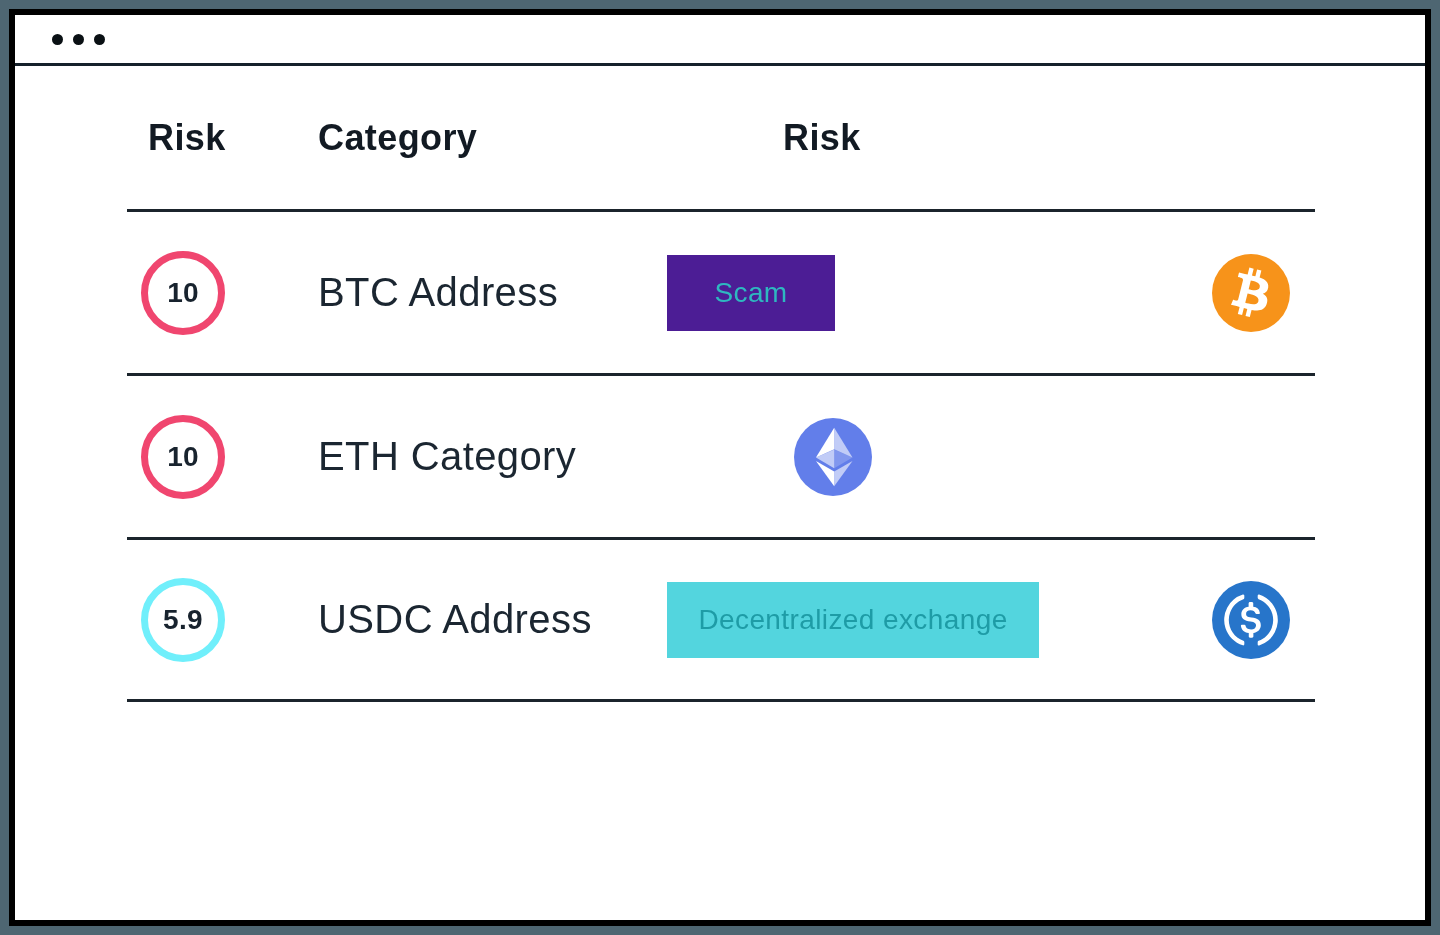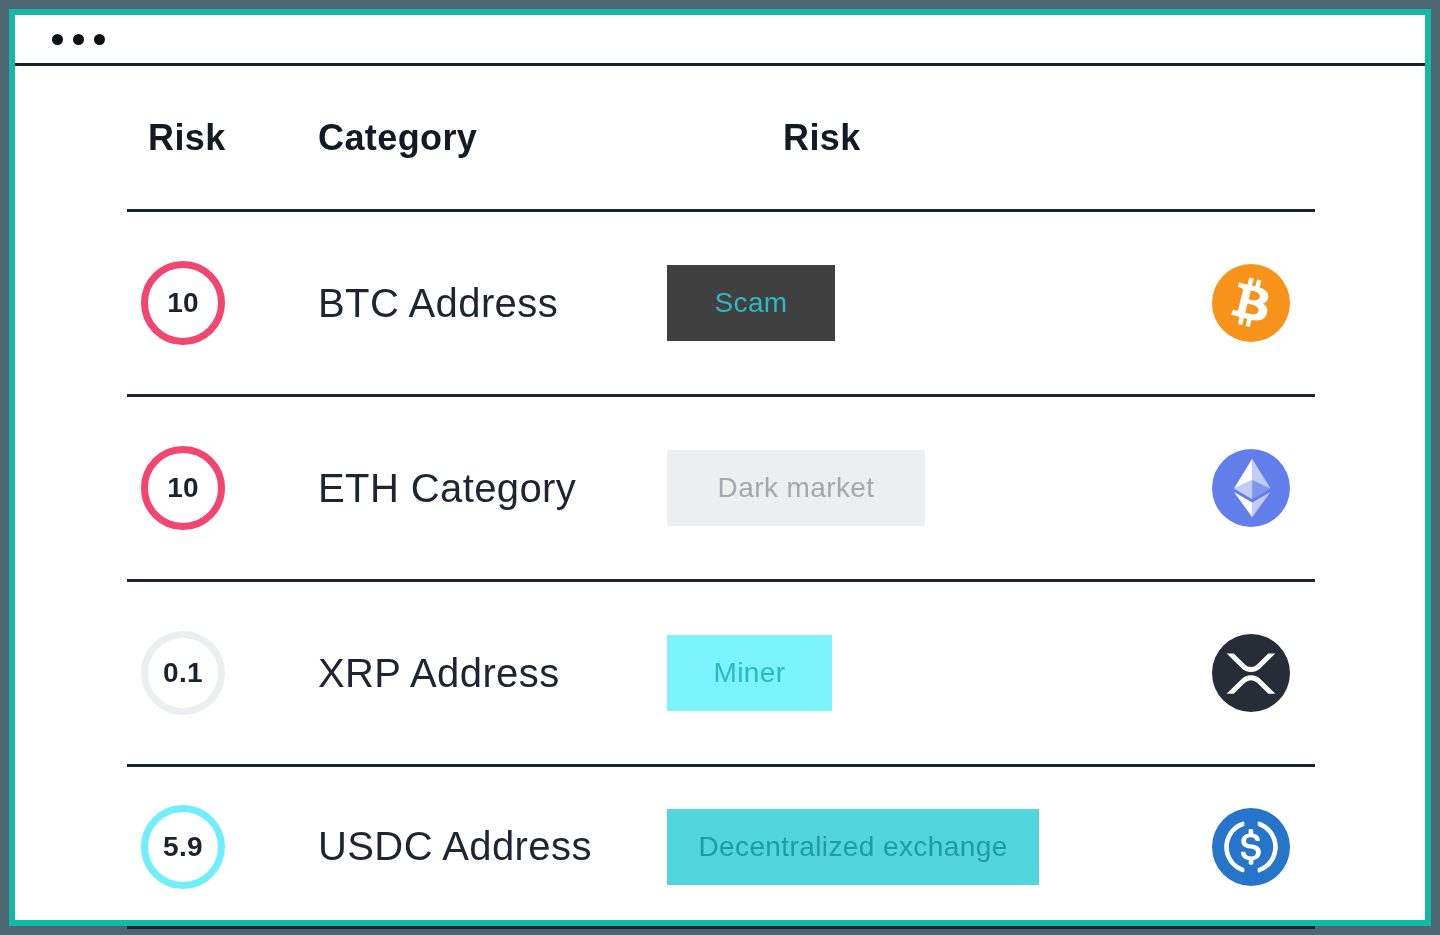--- a/index.html
+++ b/index.html
@@ -1,36 +1,36 @@
 <!DOCTYPE html>
 <html><head>
 <meta charset="utf-8">
 <style>
   * { margin:0; padding:0; box-sizing:border-box; }
   html,body { width:1440px; height:935px; overflow:hidden; }
   body { background:#4E6672; font-family:"Liberation Sans","DejaVu Sans",sans-serif; position:relative; }
 
   .window { position:absolute; left:9px; top:9px; right:9px; bottom:9px;
-            border:6px solid #14b8a6; background:#ffffff; }
+            border:6px solid #000000; background:#ffffff; }
 
   .titlebar { height:51px; border-bottom:3px solid #16212B;
               display:flex; align-items:center; padding-left:37px; }
   .dots { display:flex; gap:10px; cursor:pointer; }
   .dot { width:11px; height:11px; border-radius:50%; background:#0A1014; }
 
   .table-wrap { margin-left:112px; width:1188px; }
 
   .grid-cols { display:grid; grid-template-columns:191px 349px 418px 1fr; align-items:center; }
 
   .header-row { height:146px; border-bottom:3px solid #1B242C; }
   .th { font-size:36px; font-weight:700; color:#121A23; letter-spacing:0.4px; }
   .th-risk { padding-left:21px; }
   .th-asset { margin-left:116px; }
 
-  .row { height:185px; border-bottom:3px solid #1B242C; }
+  .row { height:164px; border-bottom:3px solid #1B242C; }
   .row:last-child { height:162px; }
 
   .cell-risk { padding-left:14px; }
   .risk-circle { width:84px; height:84px; border:7px solid #F0466F; border-radius:50%;
                  display:flex; align-items:center; justify-content:center; background:#fff; }
   .risk-num { font-size:28px; font-weight:600; color:#18232E; letter-spacing:0.3px; }
 
   .address-text { font-size:40px; color:#1B2631; letter-spacing:0.4px; }
 
   .category-badge { display:inline-flex; height:76px; align-items:center; justify-content:center;
@@ -62,82 +62,58 @@
   <div class="grid-cols row">
     <div class="cell-risk">
       <div class="risk-circle" style="border-color: rgb(240, 70, 111);">
         <span class="risk-num">10</span>
       </div>
     </div>
     <div>
       <span class="address-text">BTC Address</span>
     </div>
     <div>
-      <span class="category-badge" style="background: #404040; color: rgb(46, 184, 192); width: 168px;">Scam</span>
+      <span class="category-badge" style="background: #4c1d95; color: rgb(46, 184, 192); width: 168px;">Scam</span>
     </div>
     <div class="cell-asset">
       <span class="asset-icon">
               <svg viewBox="0 0 64 64" xmlns="http://www.w3.org/2000/svg">
     <circle class="coin-bg" cx="32" cy="32" r="32" fill="#F7931A"></circle>
     <path fill="#ffffff" d="M46.11 27.441c.636-4.258-2.606-6.547-7.039-8.074l1.438-5.768-3.512-.875-1.4 5.616c-.922-.23-1.87-.447-2.812-.662l1.41-5.653-3.509-.875-1.439 5.766c-.764-.174-1.514-.346-2.242-.527l.004-.018-4.842-1.209-.934 3.75s2.605.597 2.55.634c1.422.355 1.679 1.296 1.636 2.042l-1.638 6.571c.098.025.225.061.365.117l-.37-.092-2.297 9.205c-.174.432-.615 1.08-1.609.834.035.051-2.552-.637-2.552-.637l-1.743 4.019 4.569 1.139c.85.213 1.683.436 2.503.646l-1.453 5.834 3.507.875 1.439-5.772c.958.26 1.888.5 2.798.726l-1.434 5.745 3.511.875 1.453-5.823c5.987 1.133 10.489.676 12.384-4.739 1.527-4.36-.076-6.875-3.226-8.515 2.294-.529 4.022-2.038 4.483-5.155zM38.087 38.69c-1.086 4.36-8.426 2.004-10.807 1.412l1.928-7.729c2.38.594 10.012 1.77 8.879 6.317zm1.085-11.312c-.99 3.966-7.1 1.951-9.083 1.457l1.748-7.01c1.983.494 8.367 1.416 7.335 5.553z"></path>
   </svg>
             </span>
     </div>
   </div>
 
   <div class="grid-cols row">
     <div class="cell-risk">
       <div class="risk-circle" style="border-color: rgb(240, 70, 111);">
         <span class="risk-num">10</span>
       </div>
     </div>
     <div>
       <span class="address-text">ETH Category</span>
     </div>
-    <div>
-      <span class="category-badge" style="background: rgb(236, 238, 240); color: rgb(165, 168, 172); width: 258px;">Dark market</span>
-    </div>
     <div class="cell-asset">
       <span class="asset-icon">
               <svg viewBox="0 0 32 32" xmlns="http://www.w3.org/2000/svg">
     <circle class="coin-bg" cx="16" cy="16" r="16" fill="#627EEA"></circle>
     <g fill="#ffffff">
       <path fill-opacity=".602" d="M16.498 4v8.87l7.497 3.35z"></path>
       <path d="M16.498 4L9 16.22l7.498-3.35z"></path>
       <path fill-opacity=".602" d="M16.498 21.968v6.027L24 17.616z"></path>
       <path d="M16.498 27.995v-6.028L9 17.616z"></path>
       <path fill-opacity=".2" d="M16.498 20.573l7.497-4.353-7.497-3.348z"></path>
       <path fill-opacity=".602" d="M9 16.22l7.498 4.353v-7.701z"></path>
     </g>
   </svg>
             </span>
     </div>
   </div>
 
-  <div class="grid-cols row">
-    <div class="cell-risk">
-      <div class="risk-circle" style="border-color: rgb(236, 239, 242);">
-        <span class="risk-num">0.1</span>
-      </div>
-    </div>
-    <div>
-      <span class="address-text">XRP Address</span>
-    </div>
-    <div>
-      <span class="category-badge" style="background: rgb(123, 243, 251); color: rgb(46, 184, 192); width: 165px;">Miner</span>
-    </div>
-    <div class="cell-asset">
-      <span class="asset-icon">
-              <svg viewBox="0 0 32 32" xmlns="http://www.w3.org/2000/svg">
-    <circle class="coin-bg" cx="16" cy="16" r="16" fill="#262D36"></circle>
-    <path fill="#ffffff" d="M23.07 8h2.89l-6.015 5.957a5.621 5.621 0 01-7.89 0L6.035 8H8.93l4.57 4.523a3.556 3.556 0 004.996 0L23.07 8zM8.895 24.563H6l6.055-5.993a5.621 5.621 0 017.89 0L26 24.562h-2.895L18.5 20a3.556 3.556 0 00-4.996 0l-4.61 4.563z"></path>
-  </svg>
-            </span>
-    </div>
-  </div>
 
   <div class="grid-cols row">
     <div class="cell-risk">
       <div class="risk-circle" style="border-color: rgb(112, 239, 251); text-align: right;">
         <span class="risk-num">5.9</span>
       </div>
     </div>
     <div>
       <span class="address-text">USDC Address</span>
     </div>

